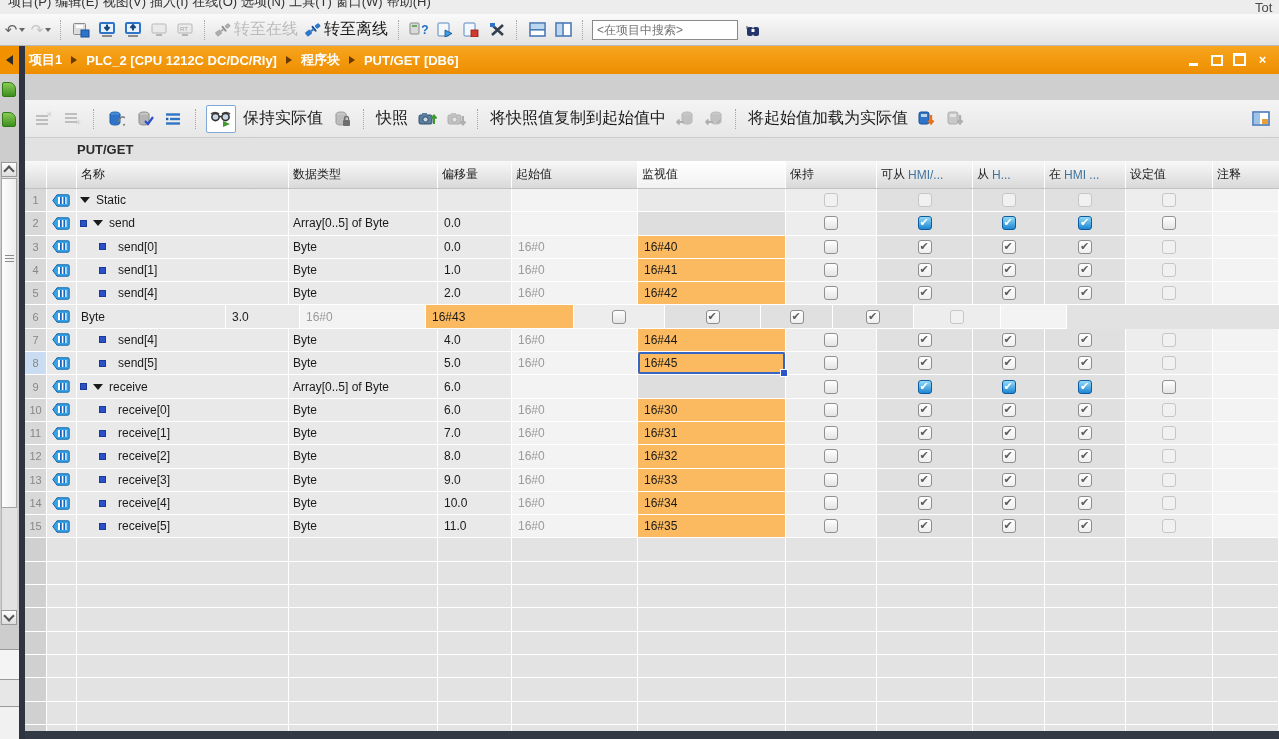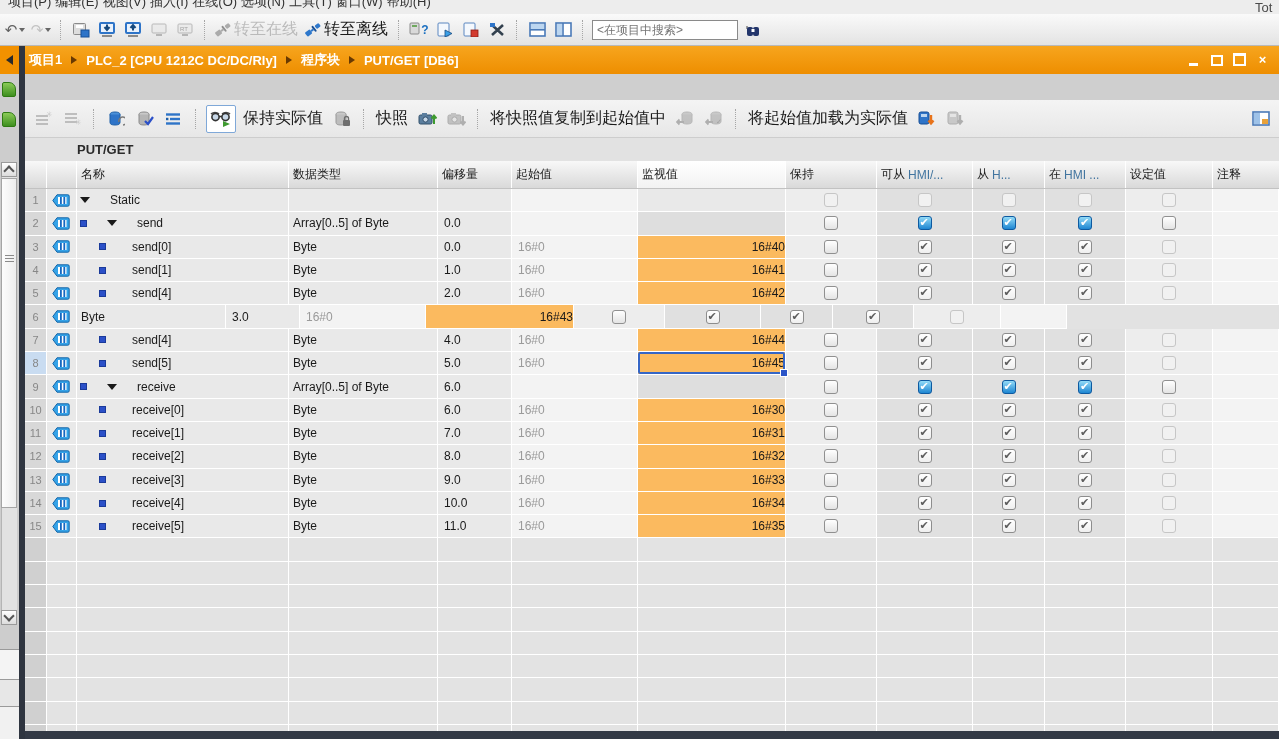--- a/index.html
+++ b/index.html
@@ -73,24 +73,24 @@
       display:flex;align-items:center;position:relative;white-space:nowrap;overflow:visible;}
   .w0{width:22px}.w1{width:30px}.w2{width:212px}.w3{width:149px}.w4{width:74px}.w5{width:126px}
   .w6{width:148px}.w7{width:91px}.w8{width:96px}.w9{width:72px}.w10{width:81px}.w11{width:87px}.w12{width:66px}
   .c-num{justify-content:center;color:#878787;font-size:11px;background:#D8D8D8;}
   .c-num.rsel{background:#C9DCF1;}
   .bg-a{background:#E9E9E9;} .bg-start{background:#F3F3F3;color:#9a9a9a;padding-left:6px;}
   .bg-cbl{background:#EDEDED;justify-content:center;} .bg-cbd{background:#E0E0E0;justify-content:center;}
   .bg-cmt{background:#F3F3F3;}
   .c-type{padding-left:4px;} .c-val{padding-left:6px;background:#E9E9E9;}
   .c-mon{padding-left:6px;}
-  .m-plain{background:#E9E9E9;} .m-dim{background:#DEDEDE;} .m-orange{background:#FBBA5F;justify-content:flex-end;}
+  .m-plain{background:#E9E9E9;} .m-dim{background:#DEDEDE;} .m-orange{background:#FBBA5F;}
   .sel::after{content:"";position:absolute;inset:0;border:2px solid #3566C6;border-radius:2px;pointer-events:none;}
   .handle{position:absolute;right:-3px;bottom:-3px;width:6px;height:6px;background:#2B55C8;border:1px solid #fff;z-index:4;}
-  .c-name{gap:20px;padding-left:3px;}
+  .c-name{gap:6px;padding-left:3px;}
   .bullet{width:7px;height:7px;background:#2B50C8;border:1px solid #1a3a9a;box-sizing:border-box;flex:none;}
   .caret{width:0;height:0;border-left:5px solid transparent;border-right:5px solid transparent;border-top:6px solid #1a1a1a;flex:none;}
   .c-name.element .bullet{margin-left:19px;}
   .c-name.element .nlbl{margin-left:6px;}
   .tr.empty .td{background:#E3E3E3;} .tr.empty .c-num{background:#D0D0D0;}
   .bedge{position:absolute;left:25px;top:731px;width:1254px;height:8px;background:#333945;z-index:4;}
   .cb{width:14px;height:14px;border-radius:3px;box-sizing:border-box;position:relative;flex:none;}
   .cb.d0{background:#F1F1F1;border:1px solid #C6C6C6;}
   .cb.e0{background:linear-gradient(#FFFFFF,#E4E4E4);border:1px solid #909090;}
   .cb.g1{background:linear-gradient(#FFFFFF,#EFEFEF);border:1px solid #8D8D8D;}

